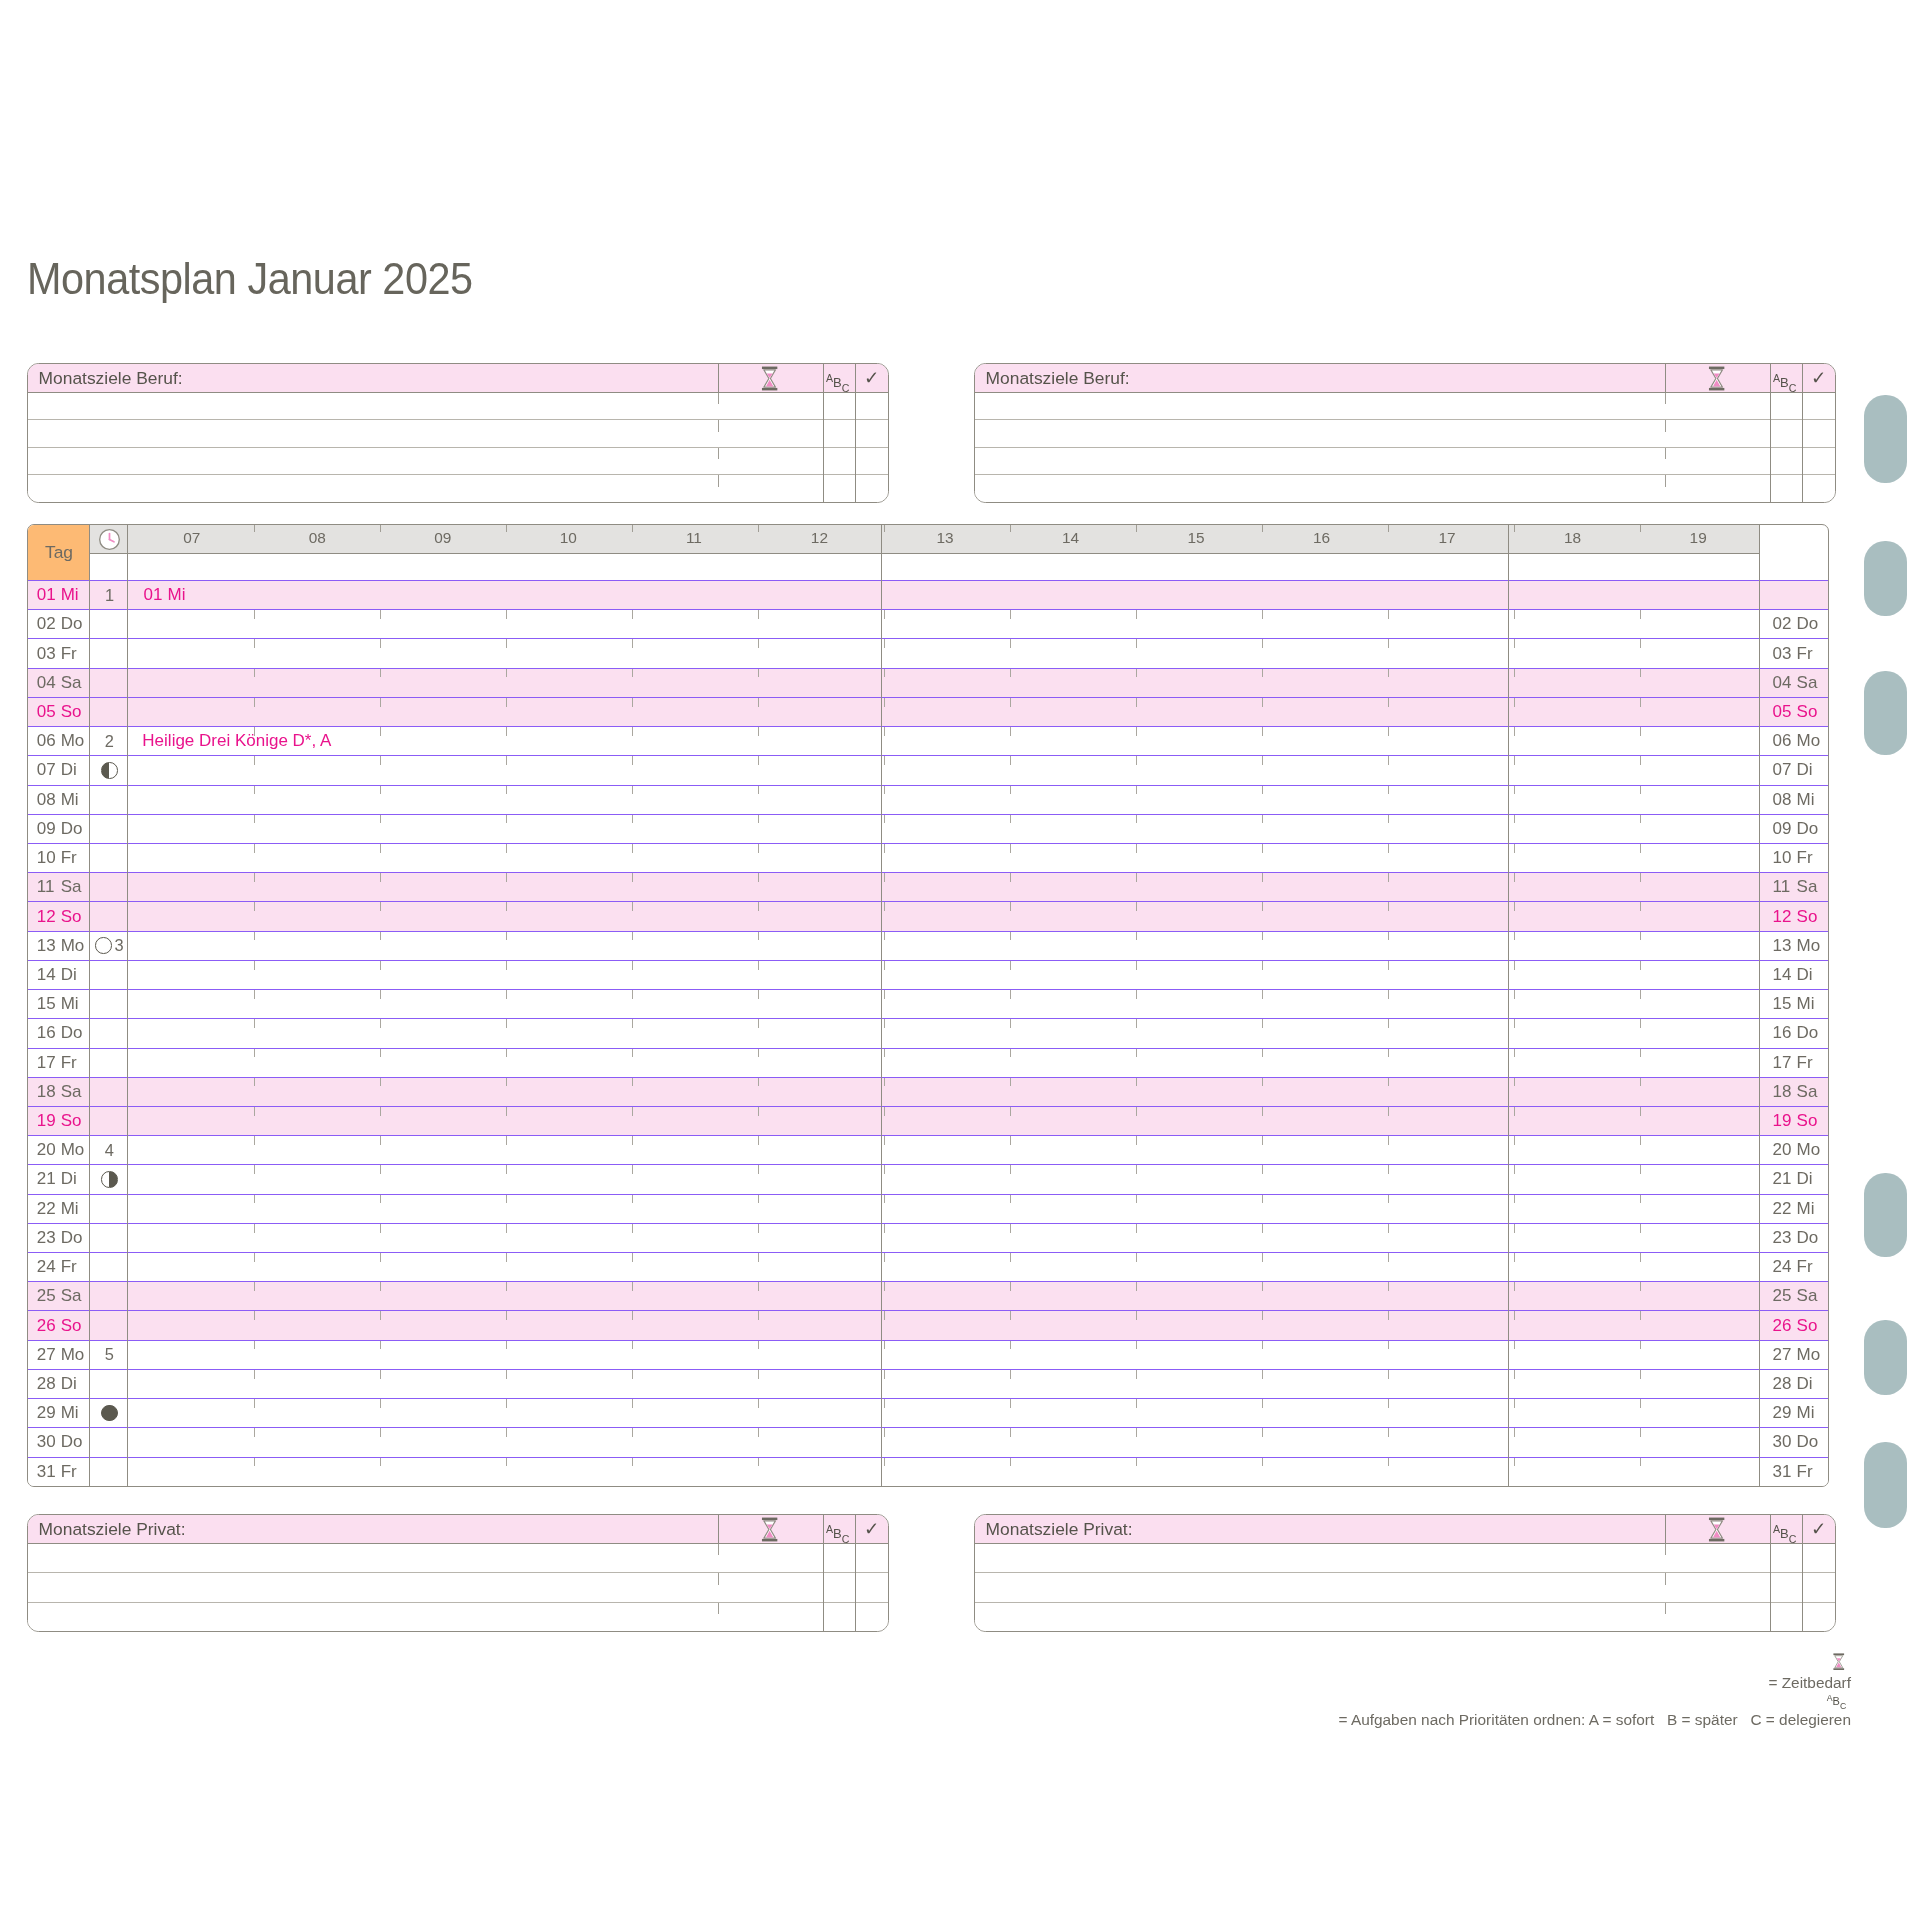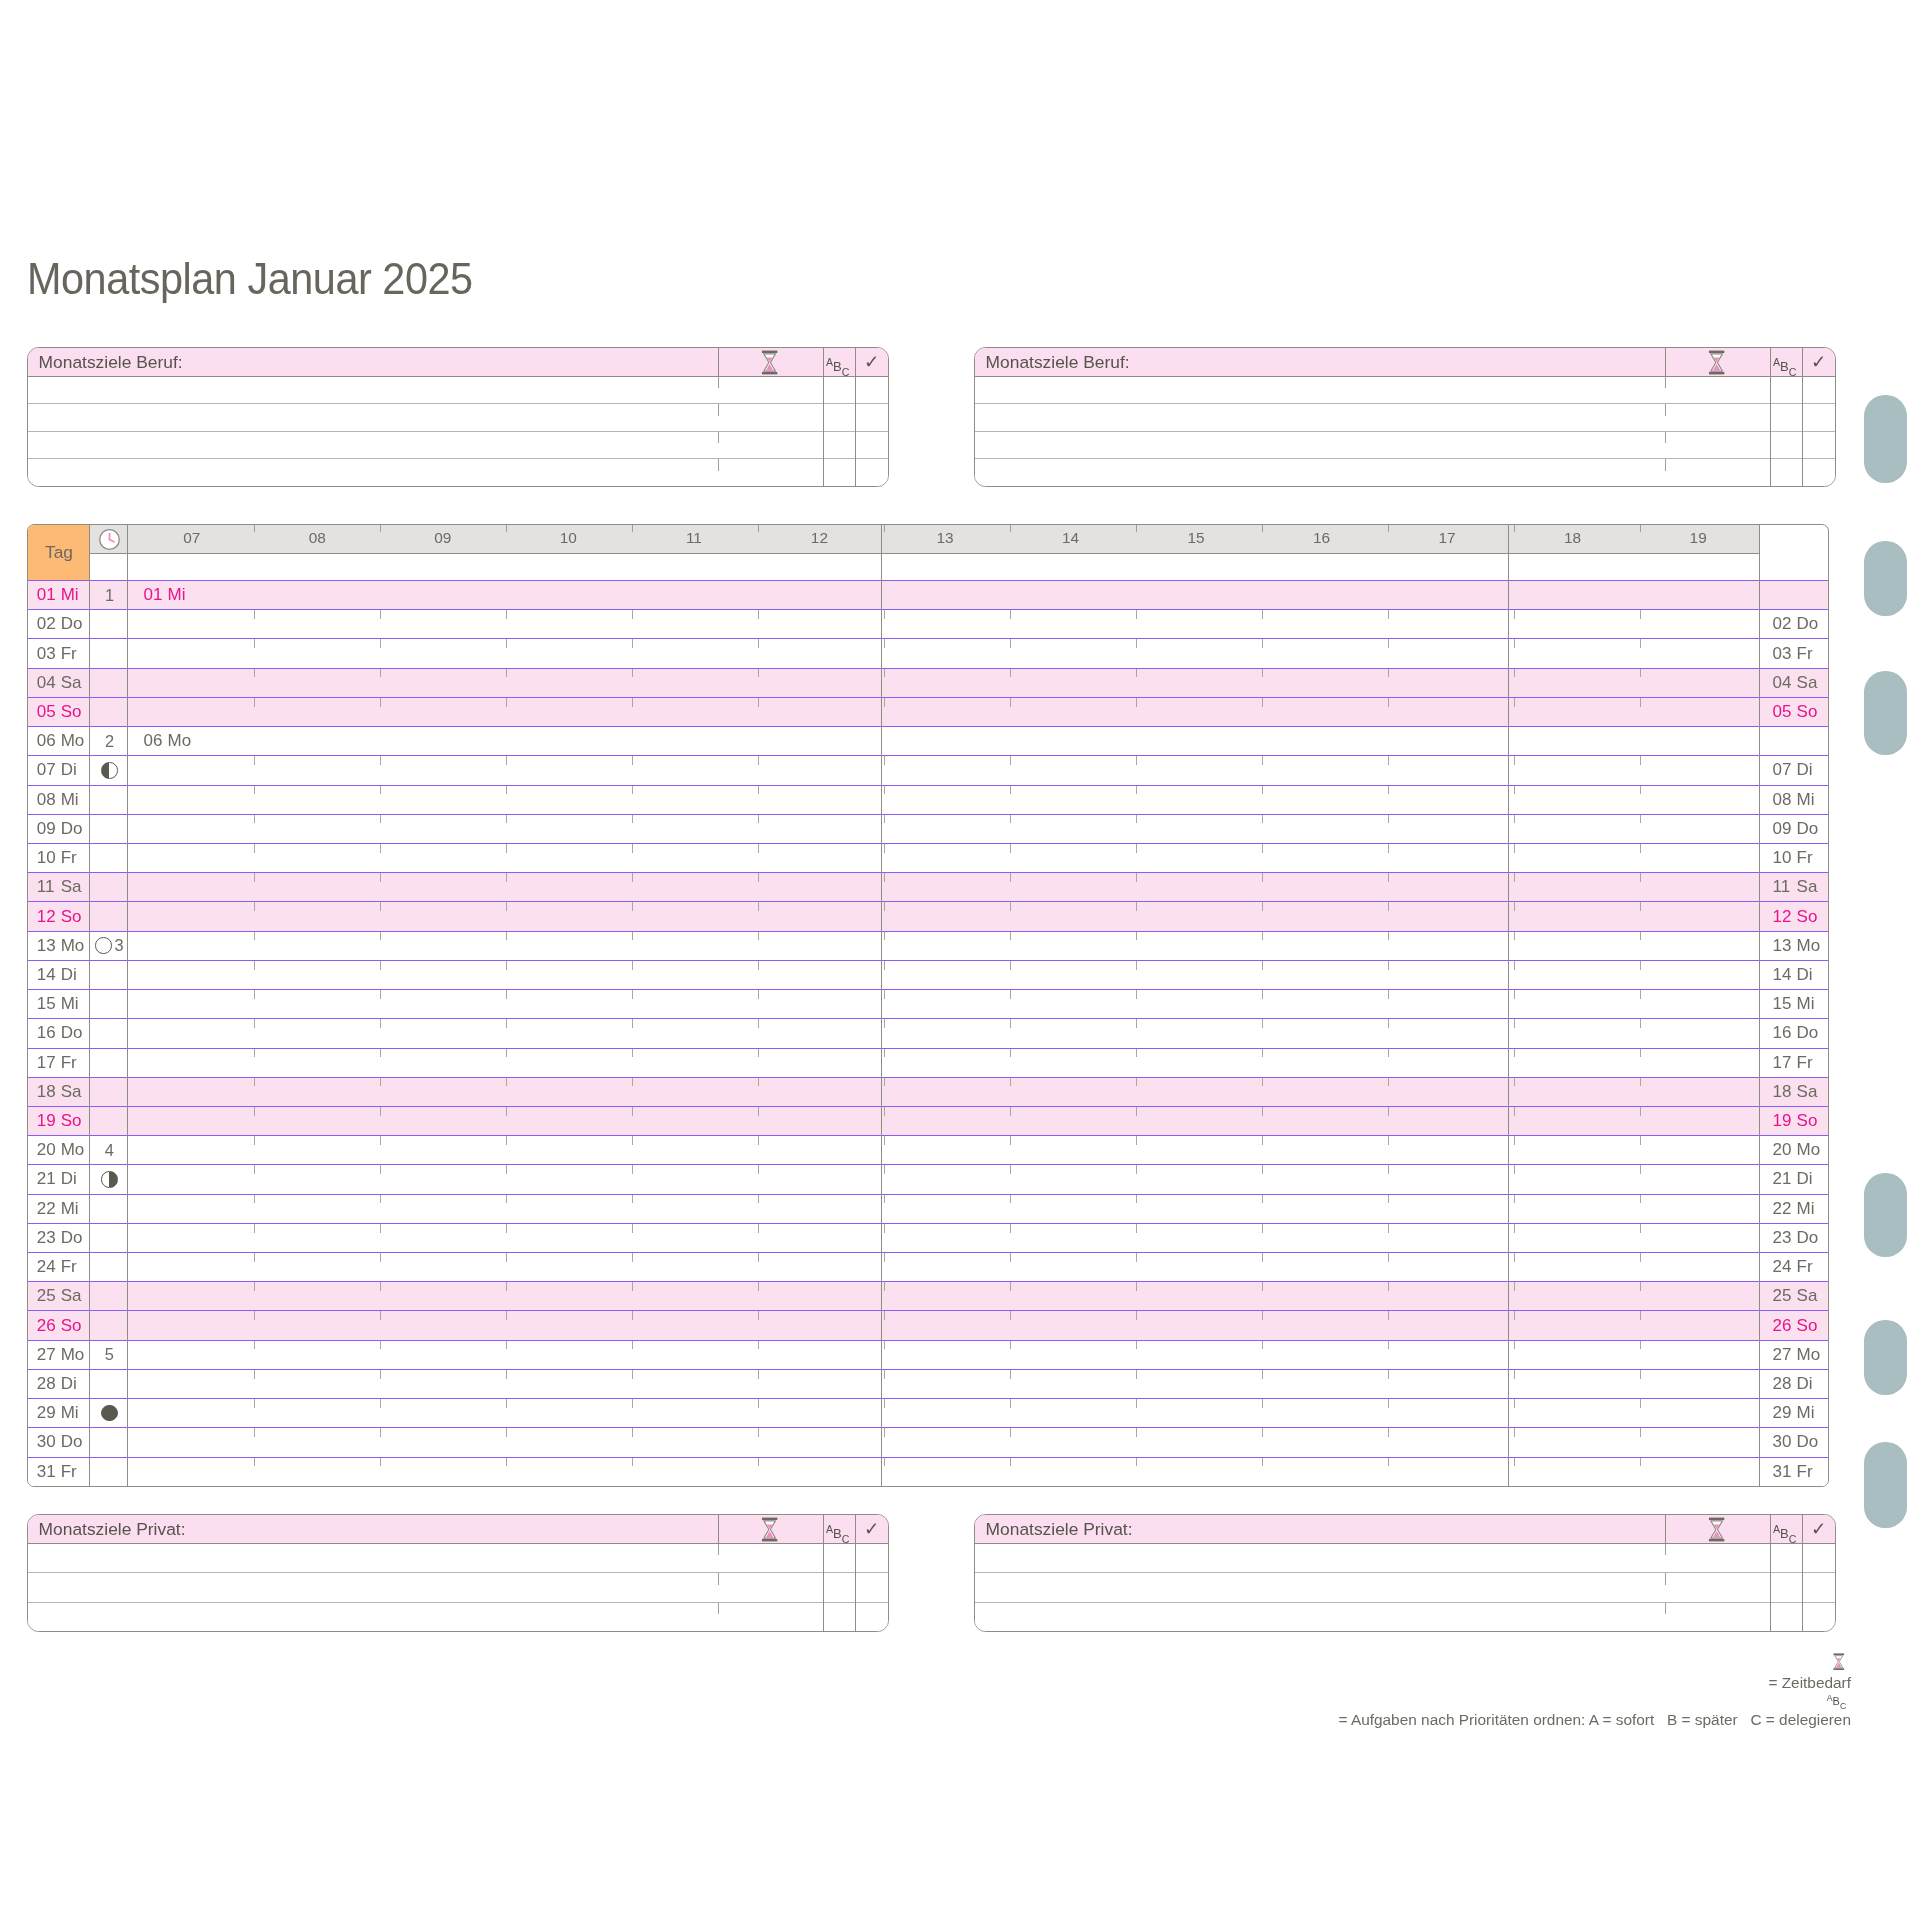--- a/index.html
+++ b/index.html
@@ -6,21 +6,21 @@
   .page{position:relative;width:1931px;height:1931px;background:#fff;overflow:hidden;
         font-family:"Liberation Sans","DejaVu Sans",sans-serif;color:#6d6a62;}
 
   
   .title{position:absolute;left:27px;top:253px;font-size:45px;color:#67655c;
          letter-spacing:-0.5px;transform:scaleX(0.92);transform-origin:left center;white-space:nowrap;}
 
   
   .goal-box{position:absolute;width:862px;border:1.4px solid #8f8c83;border-radius:11.6px;
             overflow:hidden;background:#fff;box-sizing:border-box;}
-  .goal-box.top{height:140px;}
+  .goal-box.top{height:140px;margin-top:16px;}
   .goal-box.bottom{height:118px;}
   .goal-header{position:relative;height:28px;background:#fbdff0;border-bottom:1px solid #8f8c83;}
   .goal-label{position:absolute;left:10.6px;top:0;line-height:28px;font-size:17.4px;color:#55534b;}
   .goal-header .hg{position:absolute;left:732px;top:1.9px;}
   .goal-header .abc-glyph{position:absolute;left:798px;top:0;line-height:28px;}
   .goal-header .check{position:absolute;left:836px;top:0;line-height:28px;font-size:18.3px;
                       font-weight:600;color:#55534b;}
   .goal-rows{position:absolute;left:0;top:28.5px;right:0;bottom:0;display:flex;flex-direction:column;}
   .goal-row{flex:1;position:relative;background:#fff;}
   .goal-row + .goal-row{border-top:1px solid #b8b5ad;}
@@ -307,20 +307,24 @@
           </div>
         </div>
         <div class="day-row">
           <div class="cell day-left">
             <span class="num">06</span>
             <span class="wd">Mo</span>
           </div>
           <div class="cell week">
             <span class="wknum">2</span>
           </div>
+          <div class="cell time">
+            <div class="ticks"></div>
+            <span class="entry">Heilige Drei Könige D*, A</span>
+          </div>
           <div class="cell day-right">
             <span class="num">06</span>
             <span class="wd">Mo</span>
           </div>
         </div>
         <div class="day-row">
           <div class="cell day-left">
             <span class="num">07</span>
             <span class="wd">Di</span>
           </div>

